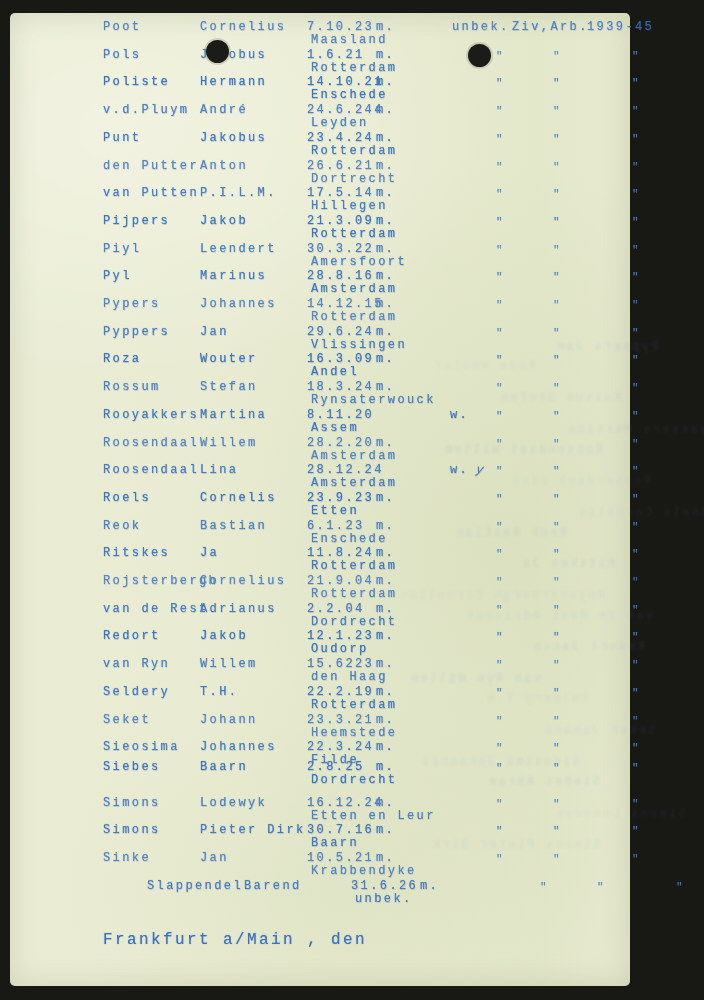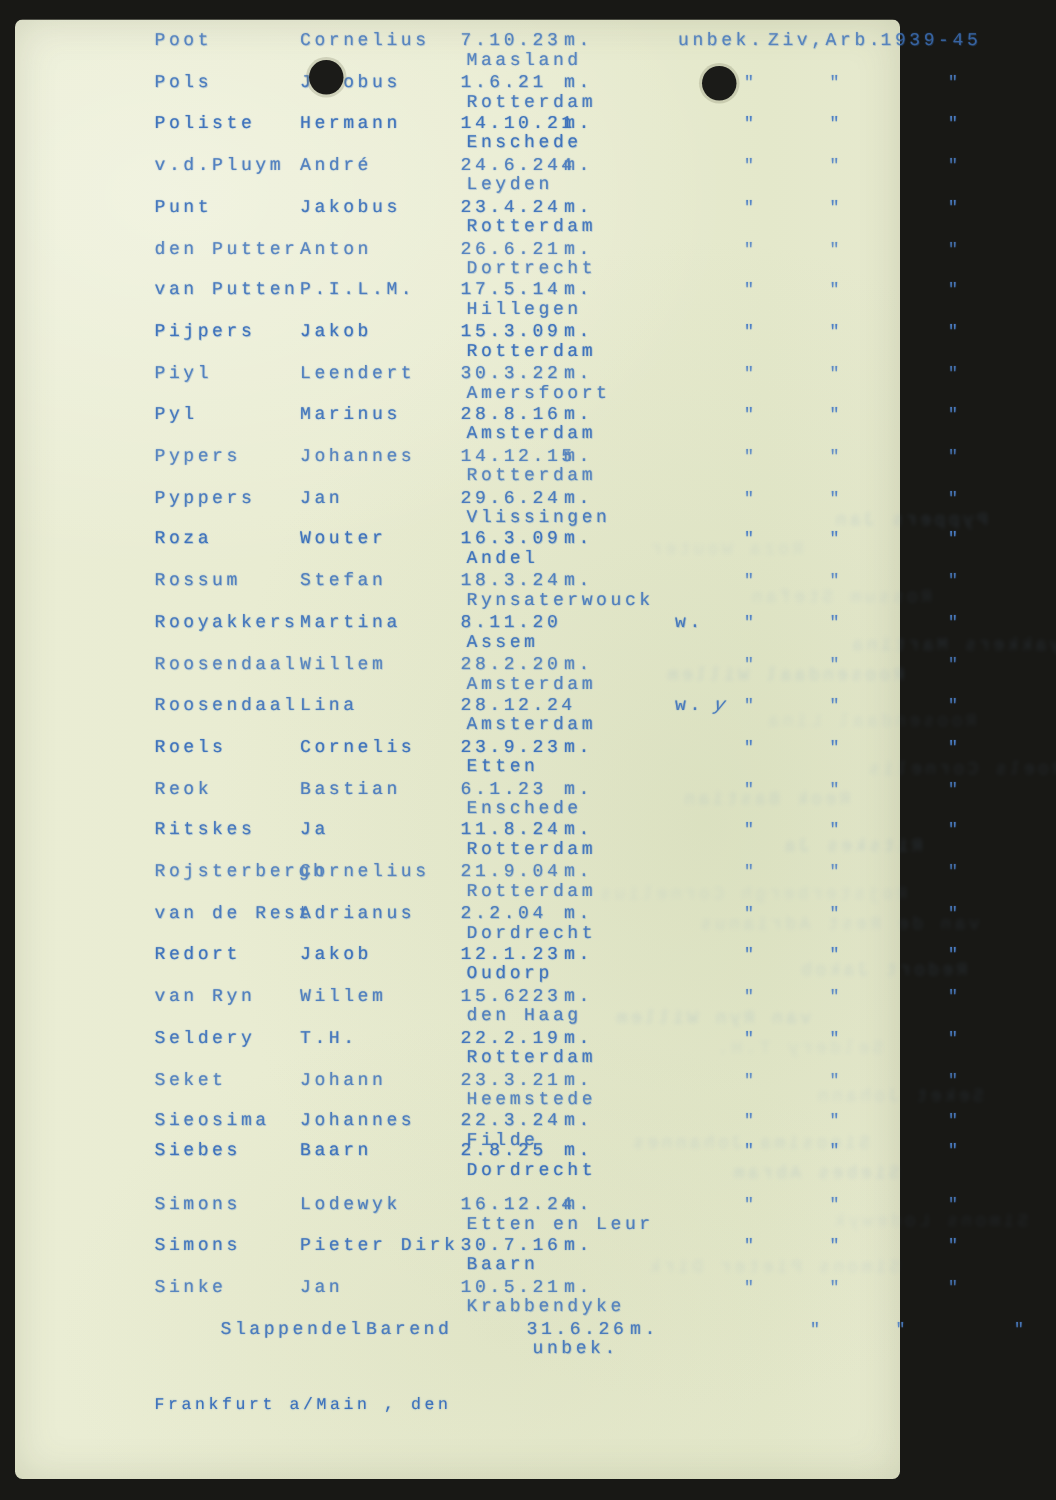--- a/index.html
+++ b/index.html
@@ -11,20 +11,21 @@
   
   .paper{
     position:absolute;left:10px;top:13px;width:590px;height:973px;
     background:
       radial-gradient(620px 420px at 18% 12%, rgba(255,255,250,0.35), rgba(255,255,250,0) 60%),
       radial-gradient(500px 600px at 78% 55%, rgba(196,206,165,0.30), rgba(196,206,165,0) 65%),
       radial-gradient(420px 300px at 55% 90%, rgba(210,216,180,0.35), rgba(210,216,180,0) 70%),
       linear-gradient(90deg, #eaedd4 0%, #e8ebd0 55%, #e4e8cb 85%, #e6e9ce 100%);
     border-radius:5px;
     box-shadow:inset 0 0 28px rgba(90,95,60,0.18);
+    padding-left:30px;
   }
   .rows{position:absolute;left:0;top:0;width:100%;height:100%;}
   .row{position:absolute;left:0;width:100%;height:28px;}
   .cell{
     position:absolute;white-space:pre;
     font-size:12px;line-height:13px;letter-spacing:2.4px;
     color:#3d72bc;
     text-shadow:0 0 1px rgba(61,114,188,0.65), 0.5px 0.5px 0 rgba(61,114,188,0.25);
   }
   .surname{left:93px;top:0;}
@@ -36,21 +37,21 @@
   .annot{left:466px;top:0;font-style:italic;transform:skewX(-12deg);}
   .status{left:442px;top:0;}
   .category{left:502px;top:0;}
   .period{left:577px;top:0;}
   .ditto{font-size:11px;letter-spacing:0;color:#4c7fc6;text-shadow:0 0 1px rgba(76,127,198,0.6);}
   .d1{left:486px;top:1px;}
   .d2{left:543px;top:1px;}
   .d3{left:622px;top:1px;}
   .footer-line{
     position:absolute;left:93px;top:918px;
-    font-size:11px;letter-spacing:2.4px;color:#3d72bc;
+    font-size:16px;letter-spacing:2.4px;color:#3d72bc;
     text-shadow:0 0 1px rgba(61,114,188,0.65);
     white-space:pre;
   }
   
   .ghost-layer{position:absolute;left:0;top:0;width:100%;height:100%;pointer-events:none;}
   .ghost{
     position:absolute;font-size:12px;letter-spacing:2.2px;white-space:pre;
     color:#6f93c2;transform:scaleX(-1);filter:blur(1.4px);opacity:0.15;
   }
   
@@ -158,21 +159,21 @@
     <span class="cell birthplace">Hillegen</span>
     <span class="cell gender">m.</span>
     <span class="cell status ditto d1">"</span>
     <span class="cell category ditto d2">"</span>
     <span class="cell period ditto d3">"</span>
   </div>
 
   <div class="row" style="top: 201.9px; opacity: 0.98;">
     <span class="cell surname">Pijpers</span>
     <span class="cell firstname">Jakob</span>
-    <span class="cell birthdate">15.3.09</span>
+    <span class="cell birthdate">21.3.09</span>
     <span class="cell birthplace">Rotterdam</span>
     <span class="cell gender">m.</span>
     <span class="cell status ditto d1">"</span>
     <span class="cell category ditto d2">"</span>
     <span class="cell period ditto d3">"</span>
   </div>
 
   <div class="row" style="top: 229.6px; opacity: 0.88;">
     <span class="cell surname">Piyl</span>
     <span class="cell firstname">Leendert</span>

